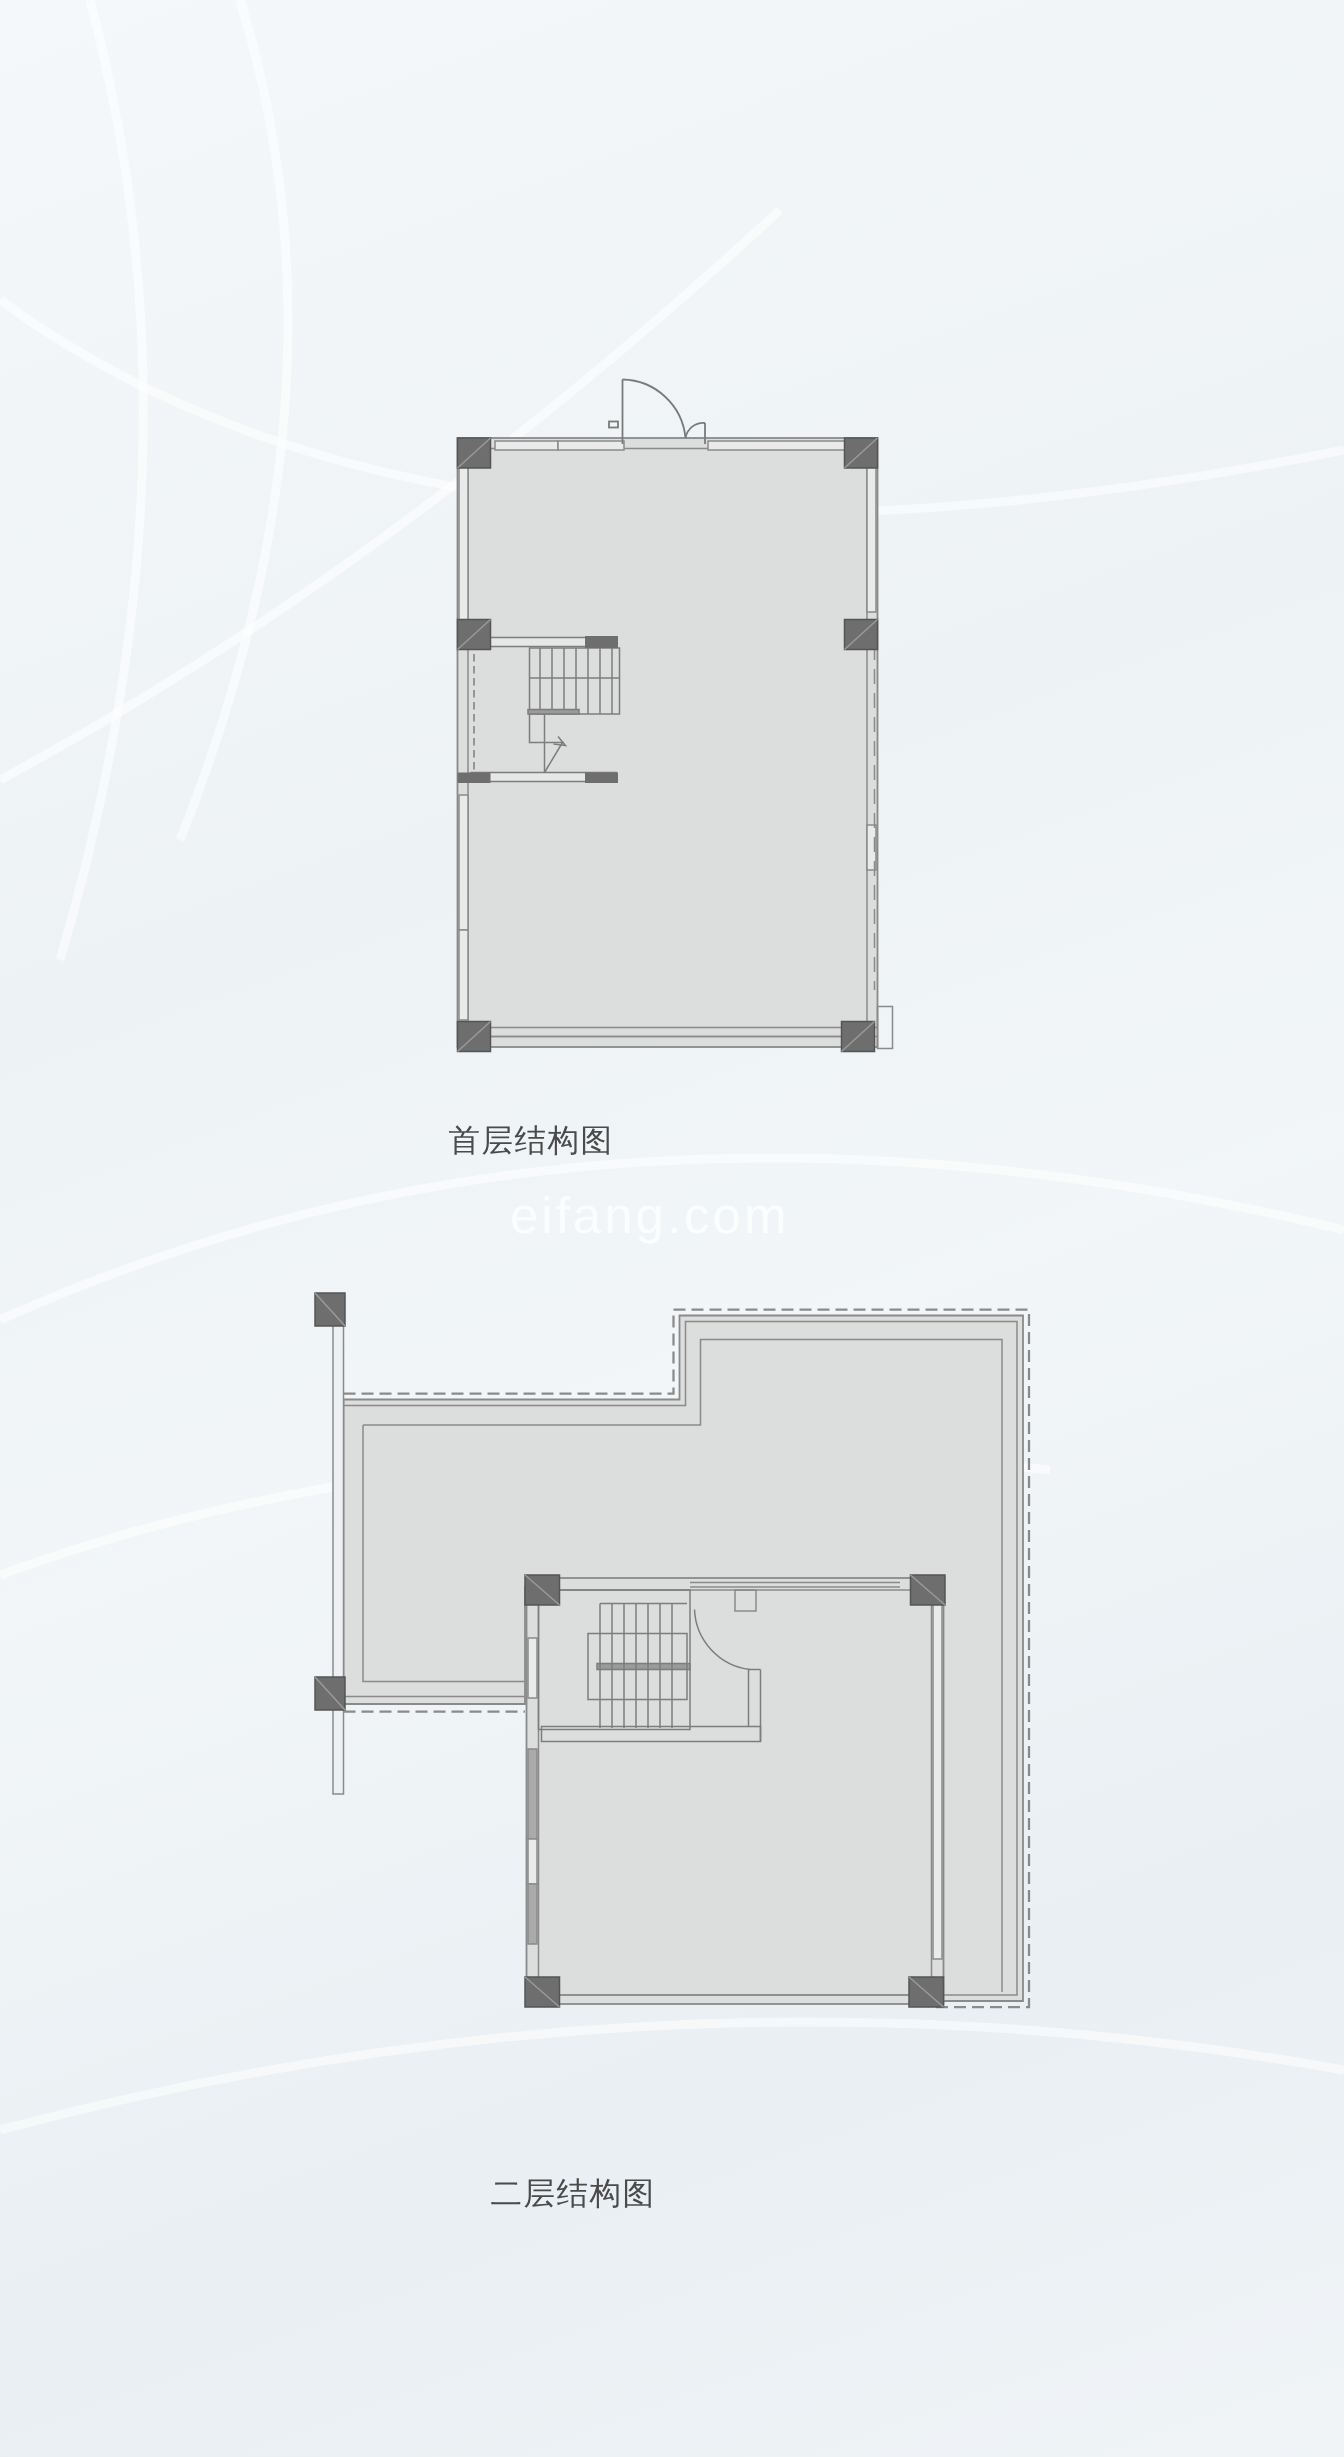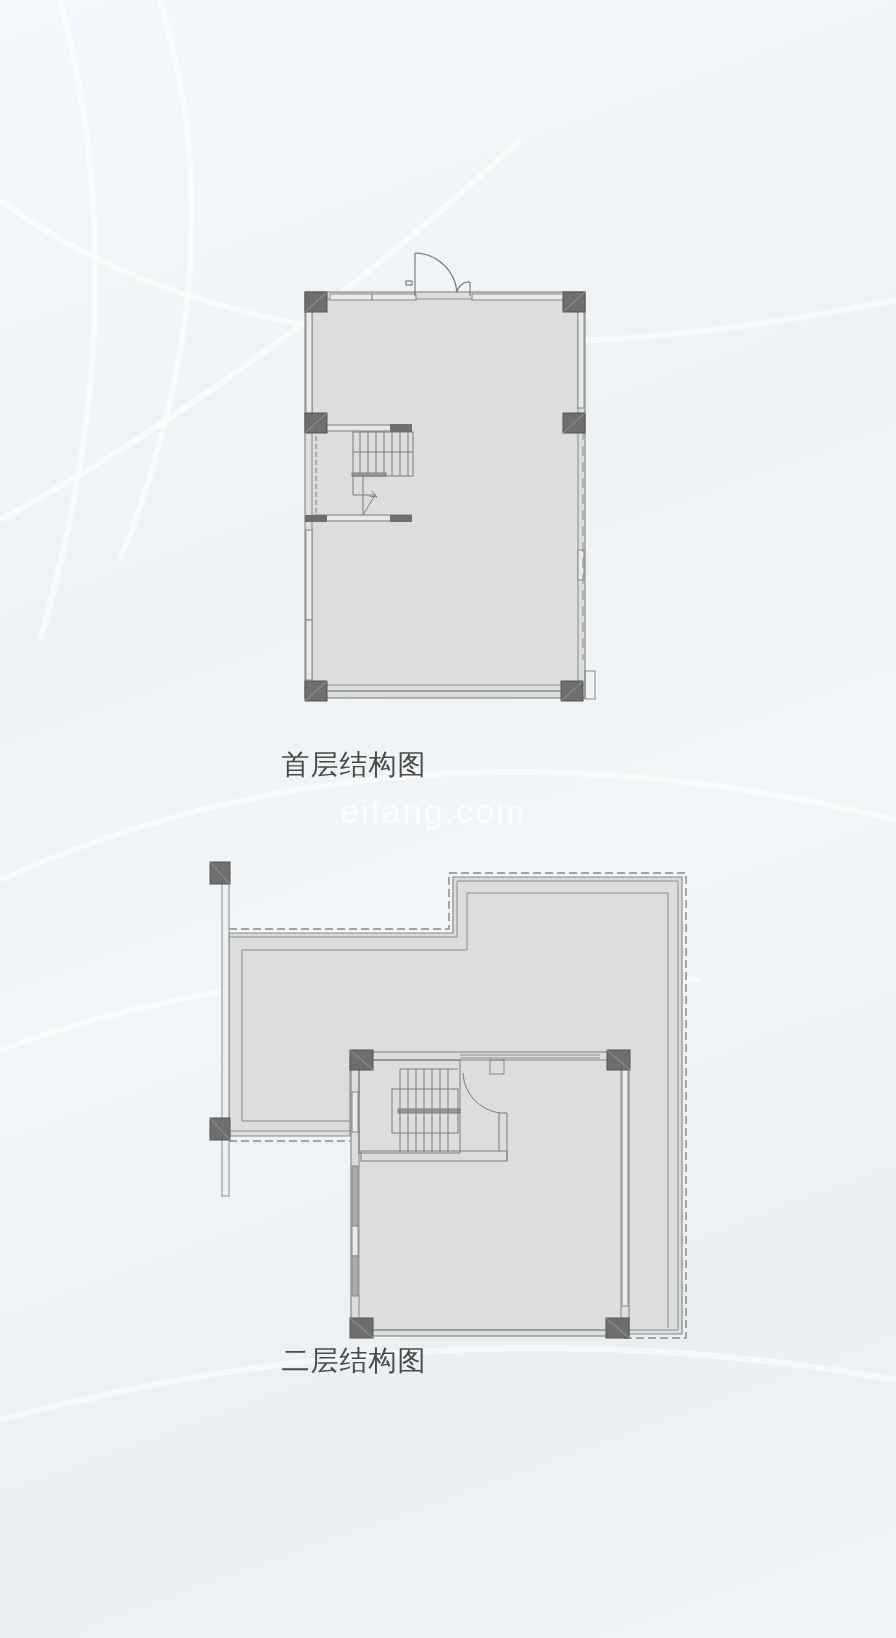--- a/index.html
+++ b/index.html
@@ -5,21 +5,21 @@
   html, body { margin: 0; padding: 0; }
   body {
     width: 896px; height: 1638px; overflow: hidden; position: relative;
     background: linear-gradient(160deg, #f5f8fa 0%, #edf2f5 35%, #f2f6f8 55%, #e9eff3 80%, #f0f4f7 100%);
     font-family: "DejaVu Sans", "Liberation Sans", sans-serif;
   }
   .bg-streaks { position: absolute; inset: 0; pointer-events: none; }
   .plan { position: absolute; left: 0; top: 0; }
   .caption {
     position: absolute; left: 0; width: 708px; text-align: center;
-    font-size: 28px; color: #4a4a4a; letter-spacing: 1px;
+    font-size: 21px; color: #4a4a4a; letter-spacing: 1px;
   }
   .watermark {
     position: absolute; left: 340px; top: 792px; width: 230px;
     font-size: 34px; color: rgba(255,255,255,0.75); letter-spacing: 2px;
     font-family: "Liberation Sans", sans-serif;
   }
 </style>
 </head>
 <body>
 
@@ -198,13 +198,13 @@
         <rect x="350" y="1318" width="23" height="20" fill="#6e6e6e" stroke="#555"></rect>
         <line x1="350" y1="1318" x2="373" y2="1338" stroke="#9a9a9a"></line>
       </g>
     <g>
         <rect x="606" y="1318" width="23" height="20" fill="#6e6e6e" stroke="#555"></rect>
         <line x1="606" y1="1318" x2="629" y2="1338" stroke="#9a9a9a"></line>
       </g>
   </g>
 </svg>
 
-<div class="caption" style="top:1342px;">二层结构图</div>
+<div class="caption" style="top:1448px;padding-left:28px;">二层结构图</div>
 
 </body></html>

